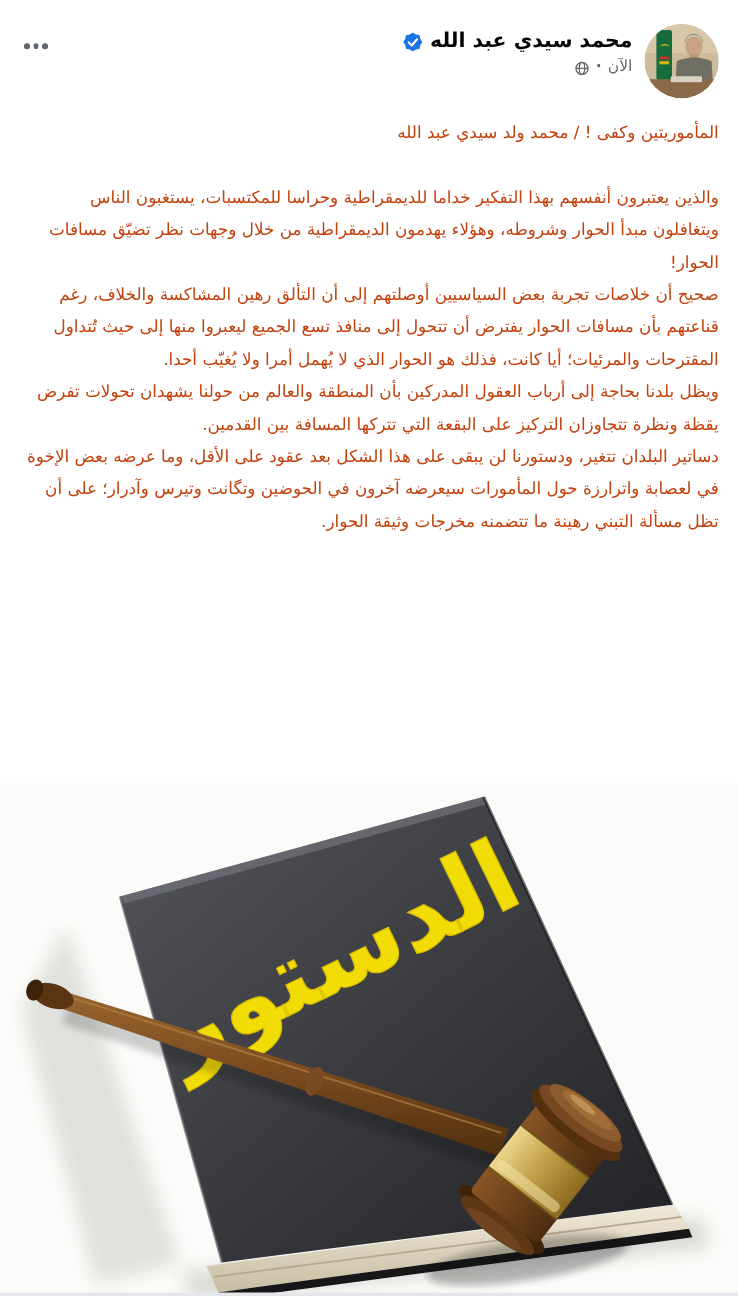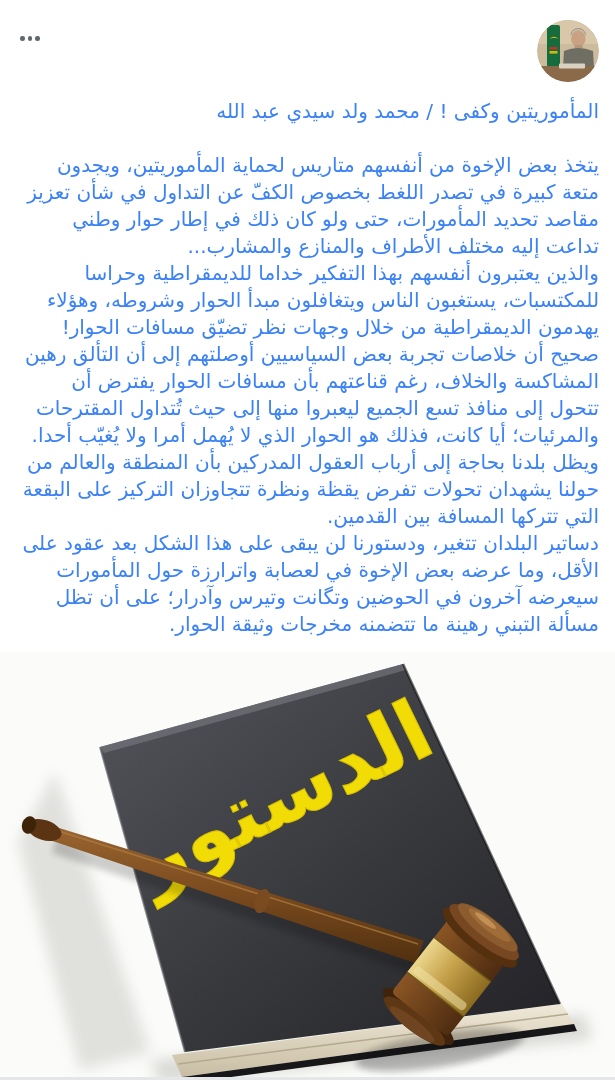--- a/index.html
+++ b/index.html
@@ -19,21 +19,21 @@
   .verified { display:inline-flex; width:16px; height:16px; }
   .meta-row { display:flex; align-items:center; gap:5px; color:#65676b; font-size:13px; line-height:16px; }
   .meta-dot { font-weight:bold; }
   .globe { display:inline-flex; width:12px; height:12px; margin-top:1px; }
   .spacer { flex:1; }
   .more-btn { background:none; border:none; display:flex; gap:3px; padding:10px 4px; margin-top:6px; cursor:pointer; }
   .more-btn .d { width:4.5px; height:4.5px; border-radius:50%; background:#606770; display:block; }
 
   
   .post-text { height:562px; padding:8px 16px 0 16px; direction:rtl; text-align:right;
-               font-size:20px; line-height:27px; color:#3b82f6; overflow:hidden; }
+               font-size:14px; line-height:27px; color:#c2410c; overflow:hidden; }
   .post-title { margin:0 0 27px 0; font-weight:400; }
   .post-paragraph { margin:0; }
 
   
   .post-image { height:425px; width:615px; cursor:pointer; }
   .post-image svg { display:block; }
   .bottom-strip { height:3px; background:#e4e6ea; }
 </style>
 </head>
 <body>
@@ -59,33 +59,54 @@
           <path d="M33.5 16 a7.8 8 0 0 1 15.6 0 l-1 -1.5 a7 7 0 0 0 -13.6 0 z" fill="#96948f"></path>
           <ellipse cx="41.3" cy="18.5" rx="7.2" ry="8.2" fill="#c9a183"></ellipse>
           <rect x="37.5" y="25" width="8" height="7" fill="#b9967a"></rect>
           <path d="M27 31 q14 -6 29 0 l1 17 l-31 0 z" fill="#6e6e62"></path>
           <rect x="0" y="46" width="62" height="16" fill="#8a6a48"></rect>
           <rect x="22" y="43.5" width="26" height="5" rx="1" fill="#d9d2c2"></rect>
         </g>
       </svg>
     </div>
 
+    <div class="author-block">
+      <div class="author-row">
+        <span class="author-name">محمد سيدي عبد الله</span>
+        <span class="verified">
+          <svg width="16" height="16" viewBox="0 0 16 16">
+            <polygon fill="#1b74e4" points="16,8 14.28,10.60 13.66,13.66 10.60,14.28 8,16 5.40,14.28 2.34,13.66 1.72,10.60 0,8 1.72,5.40 2.34,2.34 5.40,1.72 8,0 10.60,1.72 13.66,2.34 14.28,5.40"></polygon>
+            <path d="M4.6 8.3 L7.1 10.9 L11.5 5.7" fill="none" stroke="#ffffff" stroke-width="1.7" stroke-linecap="round" stroke-linejoin="round"></path>
+          </svg>
+        </span>
+      </div>
+      <div class="meta-row">
+        <span>الآن</span>
+        <span class="meta-dot">·</span>
+        <span class="globe">
+          <svg width="12" height="12" viewBox="0 0 12 12">
+            <circle cx="6" cy="6" r="5" fill="none" stroke="#65676b" stroke-width="1.2"></circle>
+            <ellipse cx="6" cy="6" rx="2.3" ry="5" fill="none" stroke="#65676b" stroke-width="1.1"></ellipse>
+            <line x1="1" y1="6" x2="11" y2="6" stroke="#65676b" stroke-width="1.1"></line>
+          </svg>
+        </span>
+      </div>
+    </div>
 
     <div class="spacer"></div>
 
     <button class="more-btn" aria-label="more">
       <span class="d"></span>
         <span class="d"></span>
         <span class="d"></span>
     </button>
   </div>
 
   <div class="post-text">
     <p class="post-title">المأموريتين وكفى ! / محمد ولد سيدي عبد الله</p>
-    <p class="post-paragraph">يتخذ بعض الإخوة من أنفسهم متاريس لحماية المأموريتين، ويجدون متعة كبيرة في تصدر اللغط بخصوص الكفّ عن التداول في شأن تعزيز مقاصد تحديد المأمورات، حتى ولو كان ذلك في إطار حوار وطني تداعت إليه مختلف الأطراف والمنازع والمشارب...</p>
     <p class="post-paragraph">والذين يعتبرون أنفسهم بهذا التفكير خداما للديمقراطية وحراسا للمكتسبات، يستغبون الناس ويتغافلون مبدأ الحوار وشروطه، وهؤلاء يهدمون الديمقراطية من خلال وجهات نظر تضيّق مسافات الحوار!</p>
     <p class="post-paragraph">صحيح أن خلاصات تجربة بعض السياسيين أوصلتهم إلى أن التألق رهين المشاكسة والخلاف، رغم قناعتهم بأن مسافات الحوار يفترض أن تتحول إلى منافذ تسع الجميع ليعبروا منها إلى حيث تُتداول المقترحات والمرئيات؛ أيا كانت، فذلك هو الحوار الذي لا يُهمل أمرا ولا يُغيّب أحدا.</p>
     <p class="post-paragraph">ويظل بلدنا بحاجة إلى أرباب العقول المدركين بأن المنطقة والعالم من حولنا يشهدان تحولات تفرض يقظة ونظرة تتجاوزان التركيز على البقعة التي تتركها المسافة بين القدمين.</p>
     <p class="post-paragraph">دساتير البلدان تتغير، ودستورنا لن يبقى على هذا الشكل بعد عقود على الأقل، وما عرضه بعض الإخوة في لعصابة واترارزة حول المأمورات سيعرضه آخرون في الحوضين وتگانت وتيرس وآدرار؛ على أن تظل مسألة التبني رهينة ما تتضمنه مخرجات وثيقة الحوار.</p>
   </div>
 
   <div class="post-image">
     <svg width="615" height="425" viewBox="0 0 615 425">
       <defs>
         <linearGradient id="cover" x1="0" y1="0" x2="1" y2="1">

